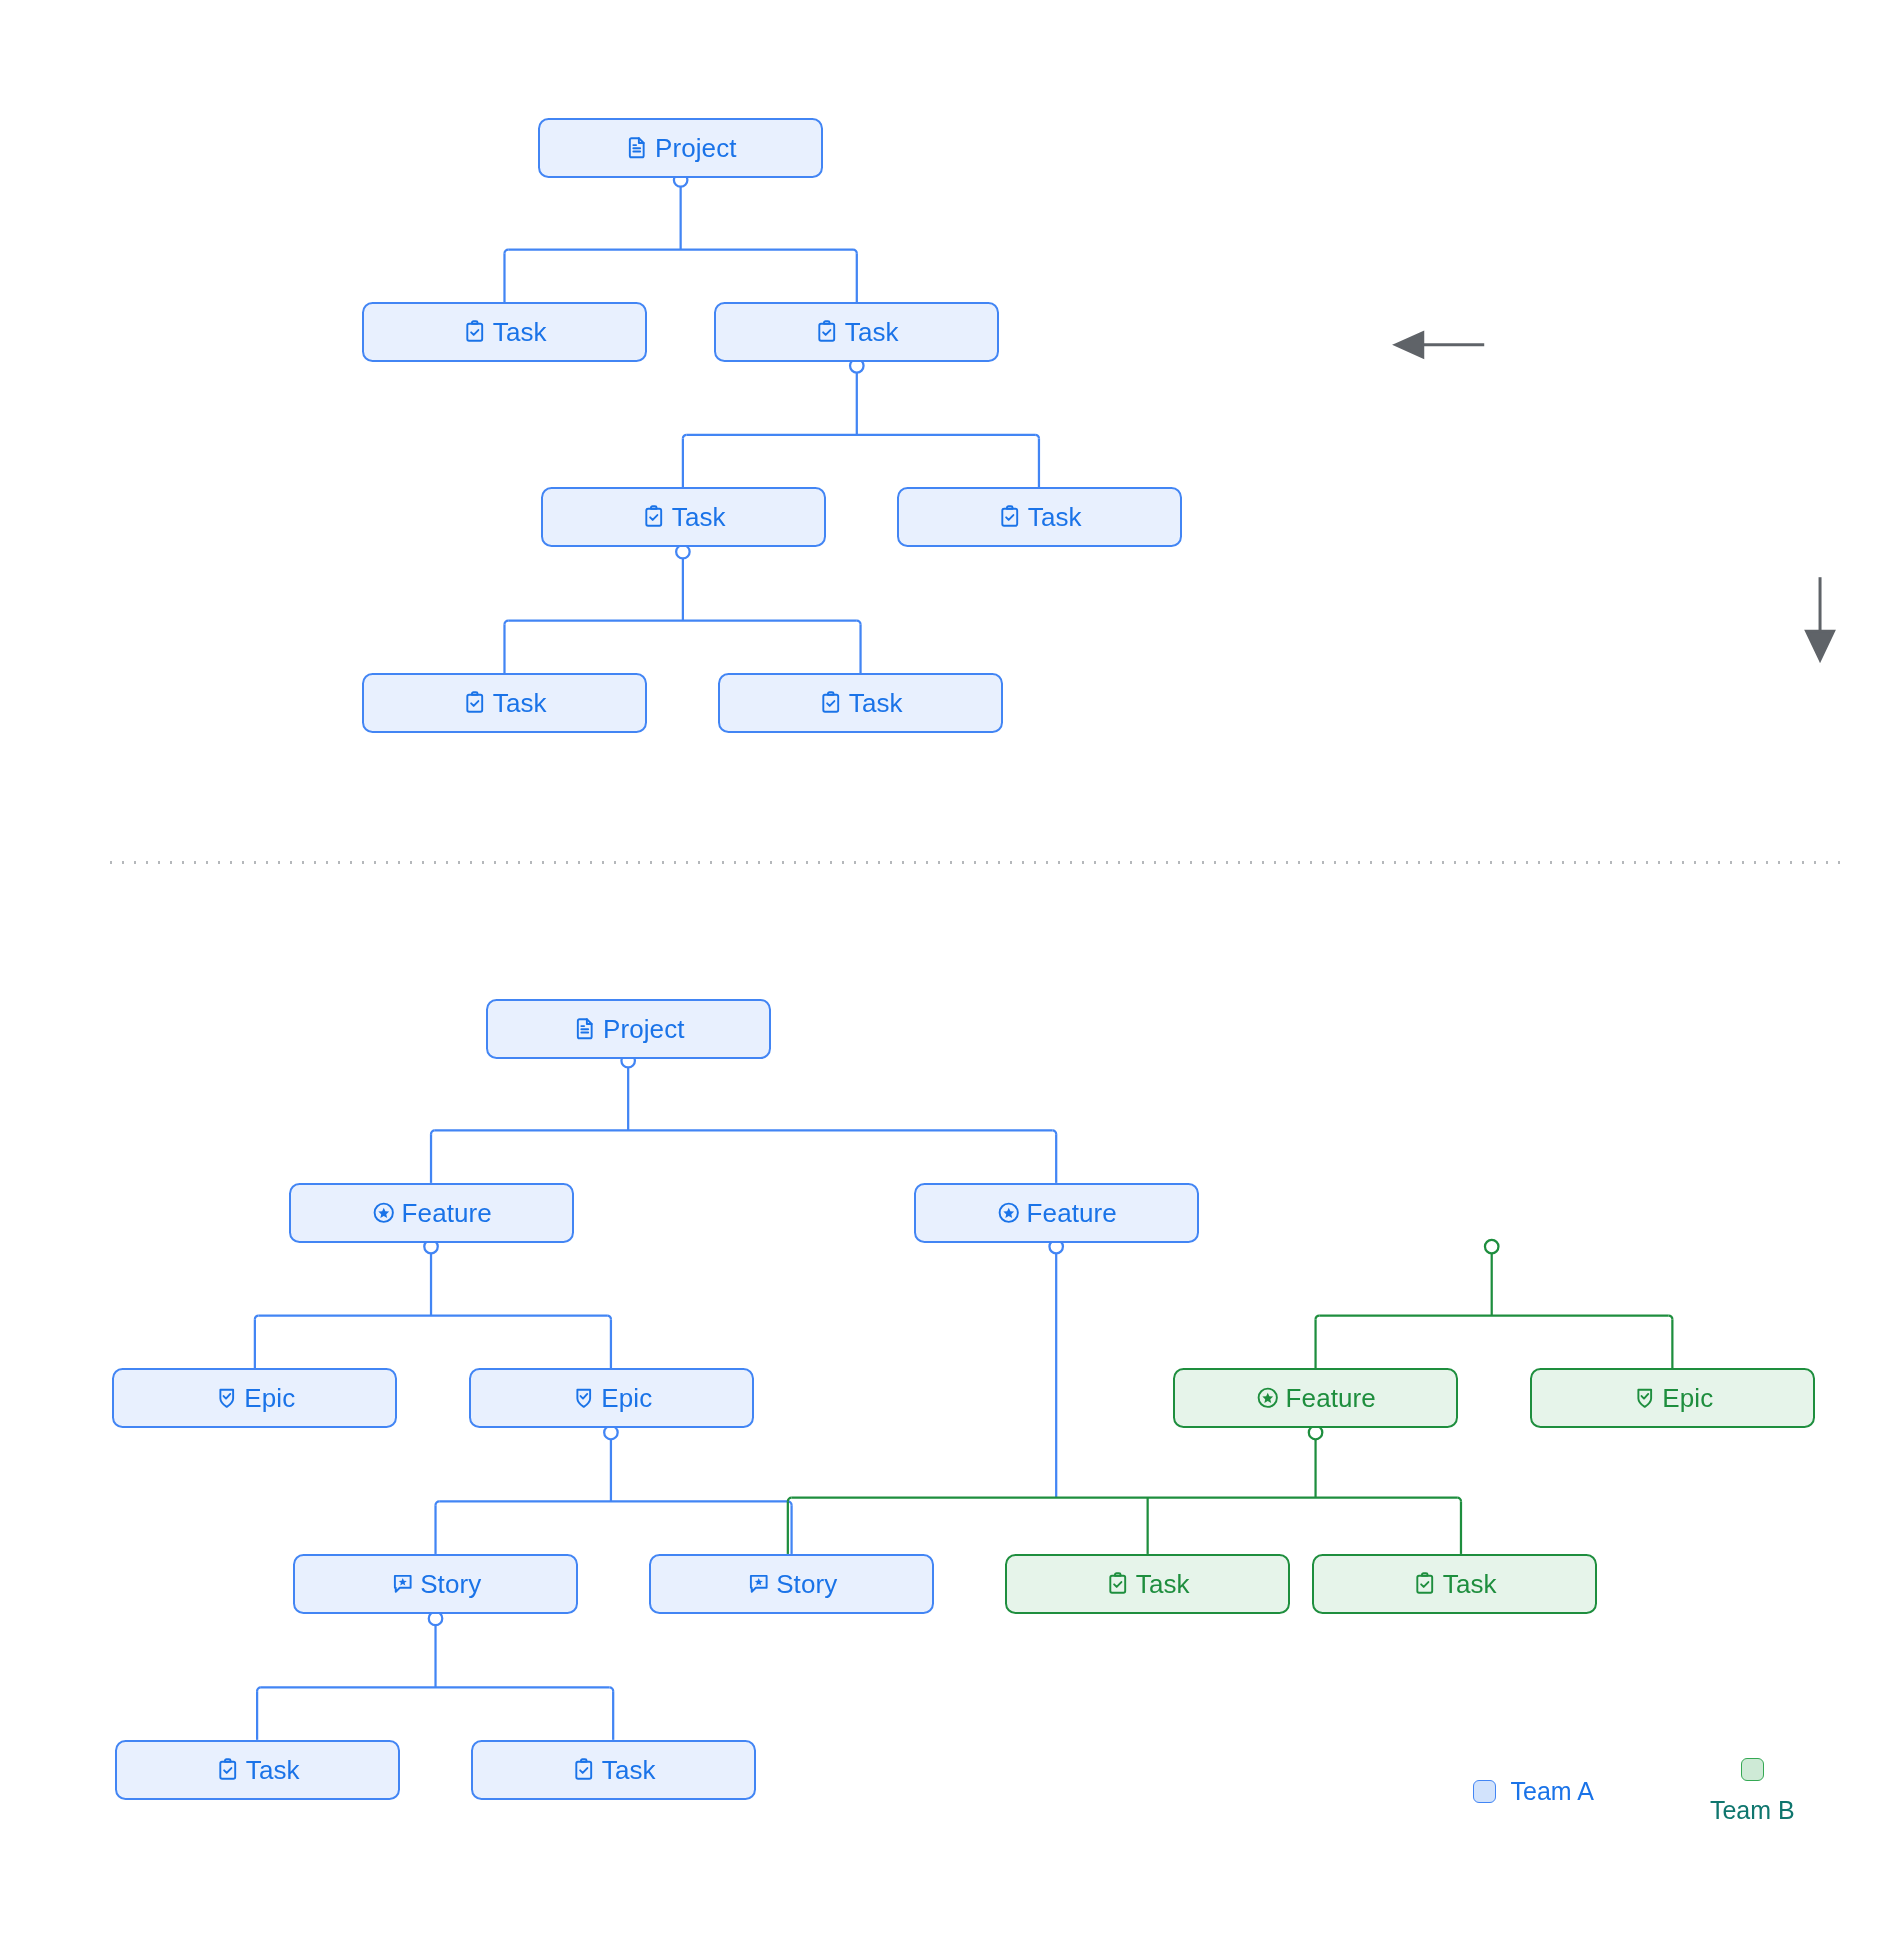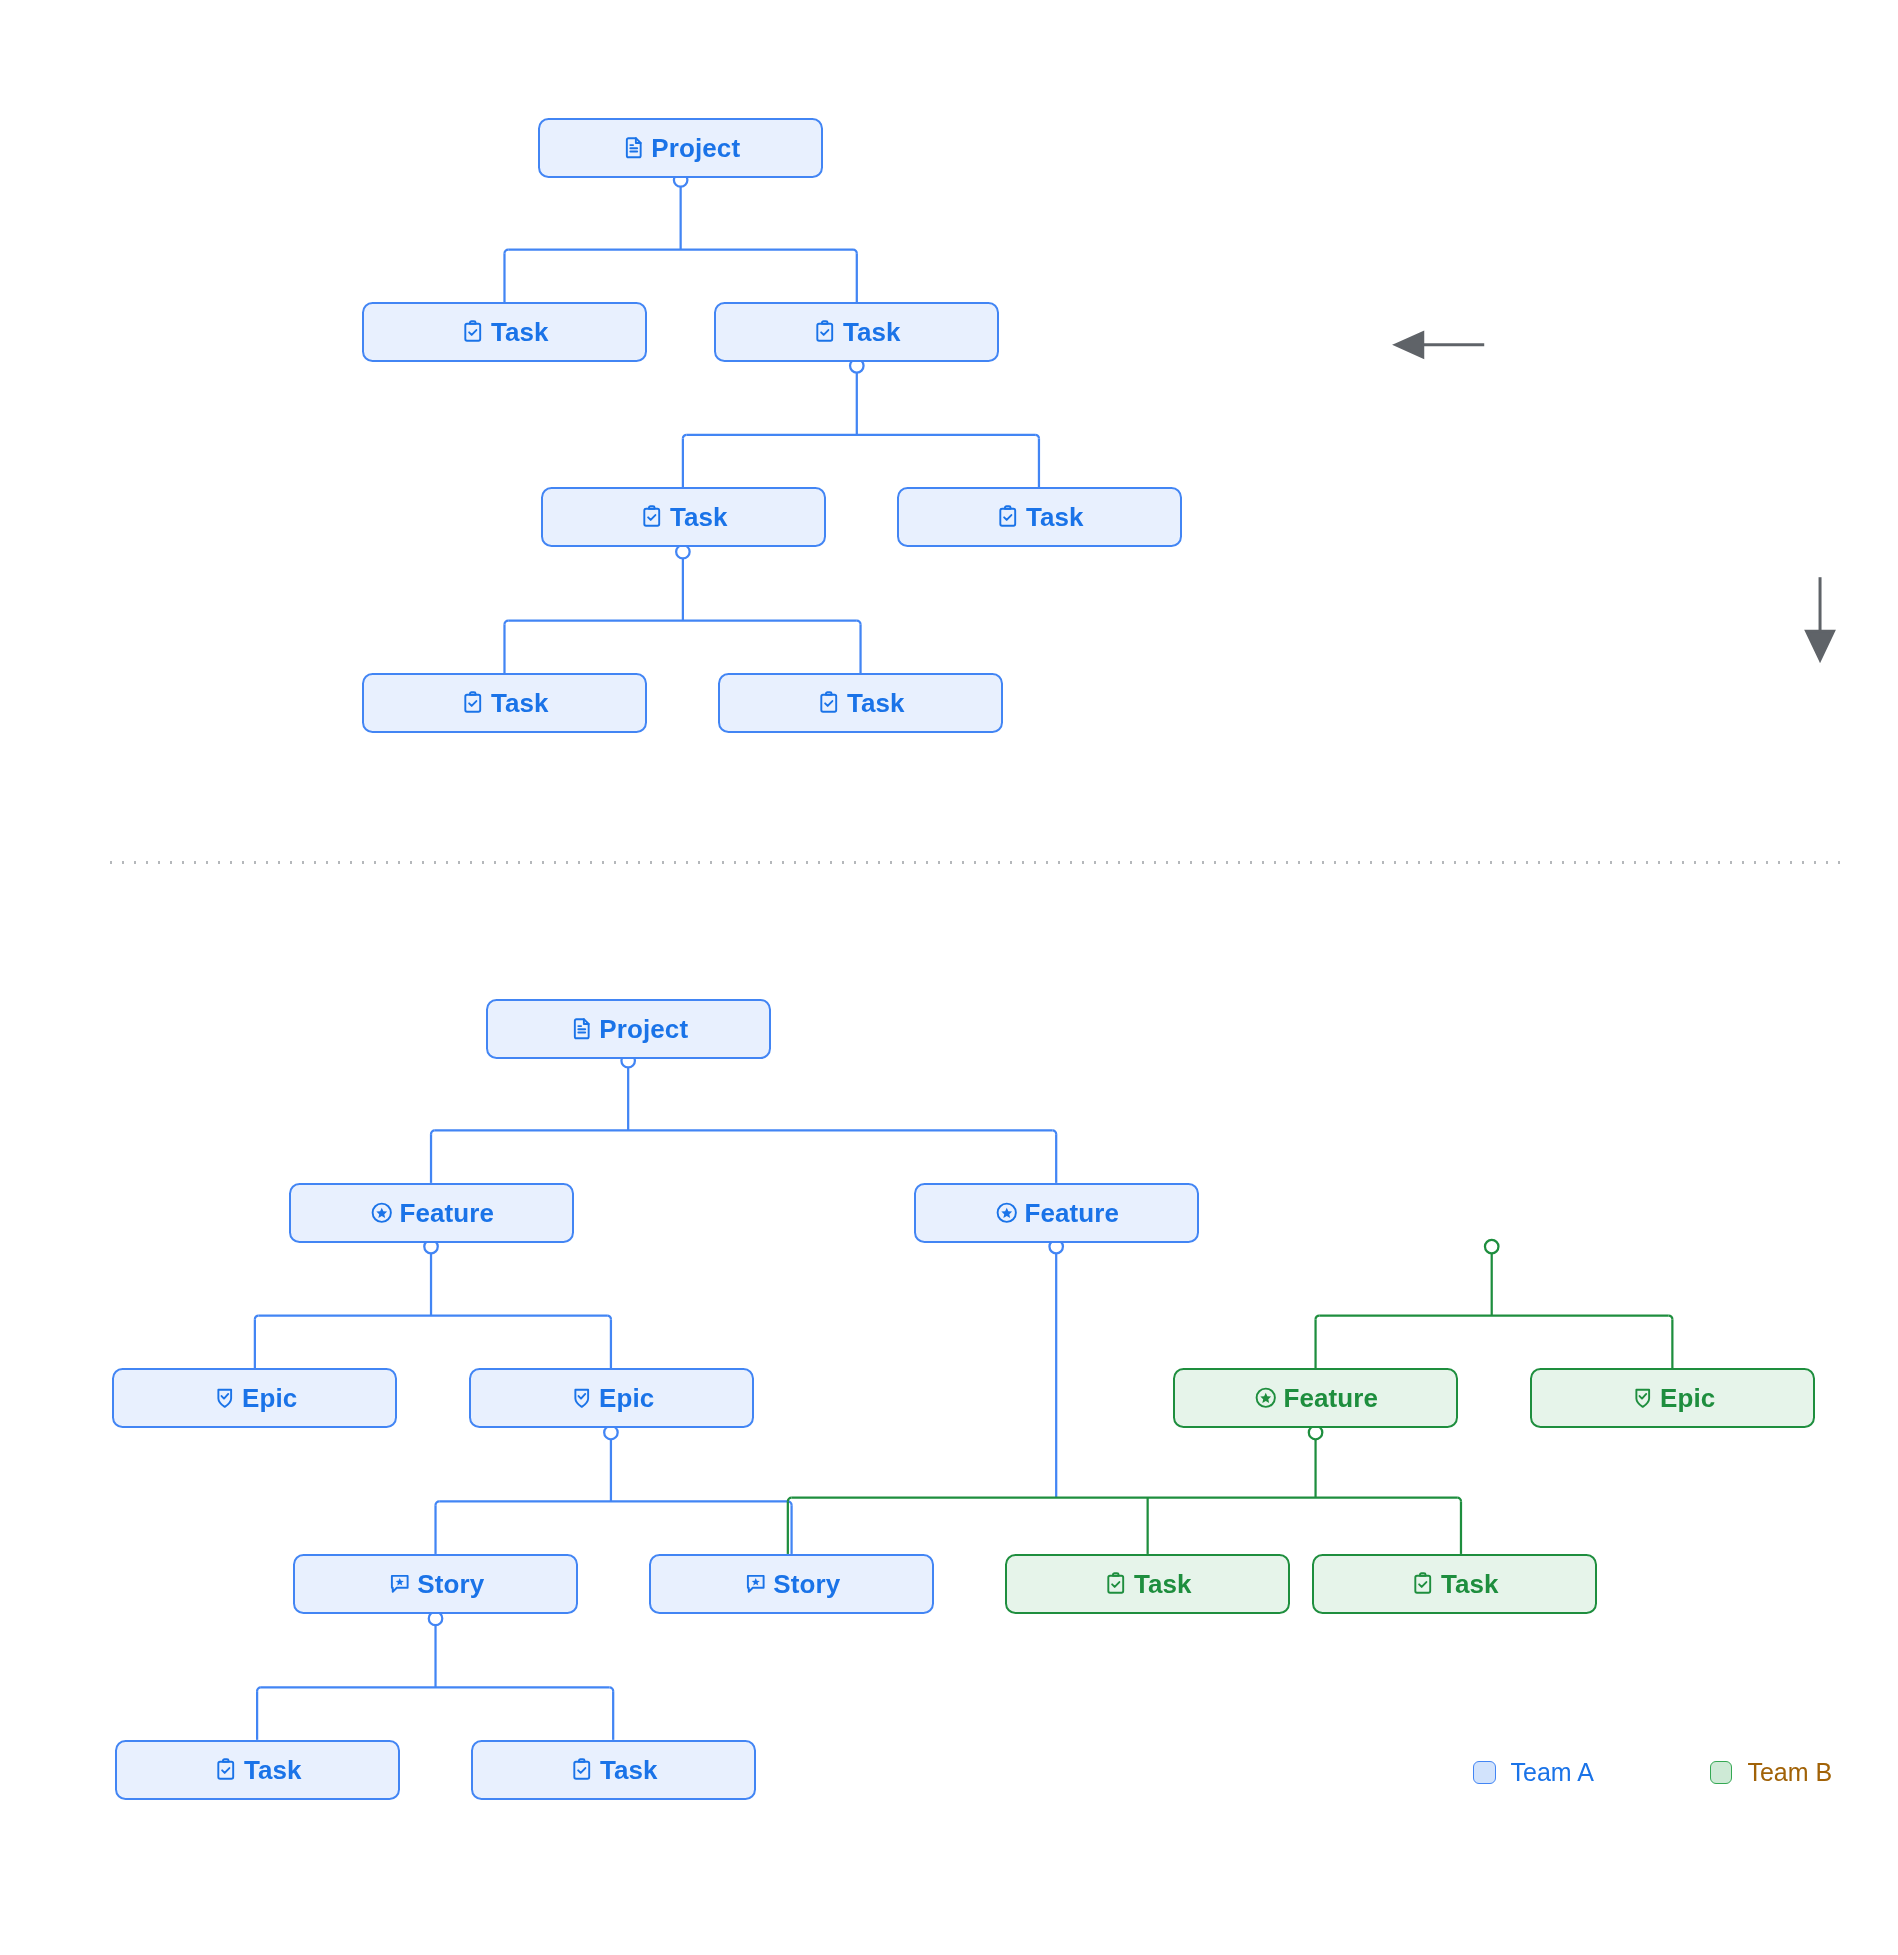--- a/index.html
+++ b/index.html
@@ -37,21 +37,20 @@
     border: 2.2px solid #4285f4;
     background: #e8f0fe;
     display: flex;
     align-items: center;
     justify-content: center;
     gap: 5px;
     color: #1a73e8;
     font-size: 26px;
     letter-spacing: 0.1px;
     z-index: 3;
-    font-weight: bold;
   }
   .node.green {
     border-color: #1e8e3e;
     background: #e6f4ea;
     color: #1e8e3e;
   }
   .node .label {
     white-space: nowrap;
     line-height: 1;
   }
@@ -97,21 +96,21 @@
   .legend-item .sw {
     width: 22.5px;
     height: 22.5px;
     border-radius: 6px;
     box-sizing: border-box;
     border: 1.5px solid #4285f4;
     background: #d2e3fc;
     display: inline-block;
   }
   .legend-item.a { color: #1a73e8; }
-  .legend-item.b { color: #a16207; }
+  .legend-item.b { color: #0f766e; flex-direction: column; }
   .legend-item.b .sw { border-color: #34a853; background: #ceead6; }
 
   
   .divider {
     position: absolute;
     left: 105px;
     top: 861px;
     width: 1739px;
     height: 3px;
     z-index: 1;

